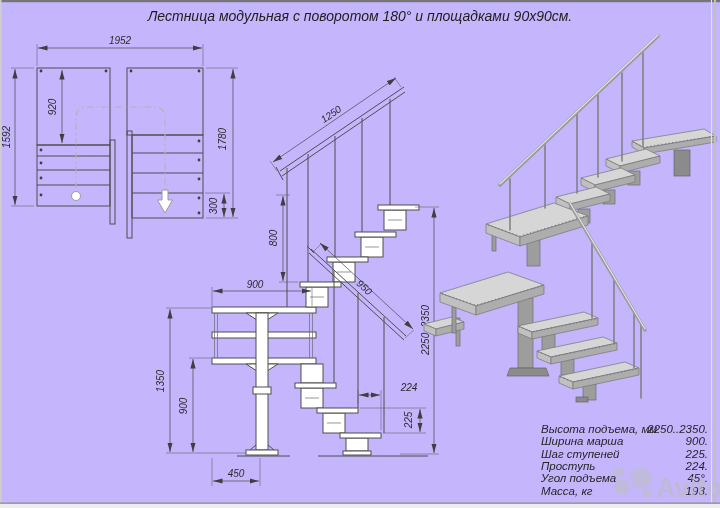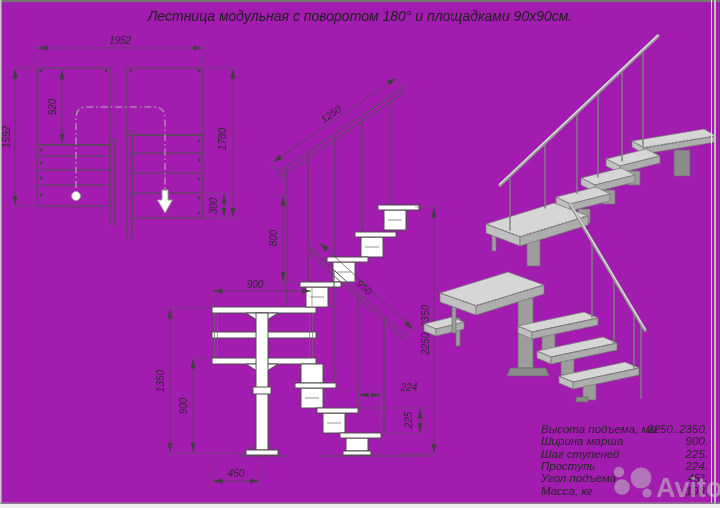--- a/index.html
+++ b/index.html
@@ -1,16 +1,16 @@
 <!DOCTYPE html>
 <html><head>
 <meta charset="utf-8">
 <style>
   html,body{margin:0;padding:0;background:#ffffff;}
-  #page{position:relative;width:720px;height:508px;background:#a21caf;overflow:hidden;
+  #page{position:relative;width:720px;height:508px;background:#c4b5fd;overflow:hidden;
         font-family:"Liberation Sans",sans-serif;}
   svg{display:block;}
   .t-title{font:italic 14px "Liberation Sans",sans-serif;fill:#1e1e1e;}
   .t-dim{font:italic 10px "Liberation Sans",sans-serif;fill:#2b2b2b;}
   .t-tbl{font:italic 11.5px "Liberation Sans",sans-serif;fill:#262626;}
   .t-wm{font:bold 27px "Liberation Sans",sans-serif;fill:#bdbdbd;opacity:.6;}
   .s-main{stroke:#4f4f4f;stroke-width:1;fill:none;}
   .s-thin{stroke:#6b6b6b;stroke-width:.7;fill:none;}
   .s-fillw{fill:#ffffff;stroke:#4f4f4f;stroke-width:1;}
   .s-dim{stroke:#474747;stroke-width:.7;fill:none;}

